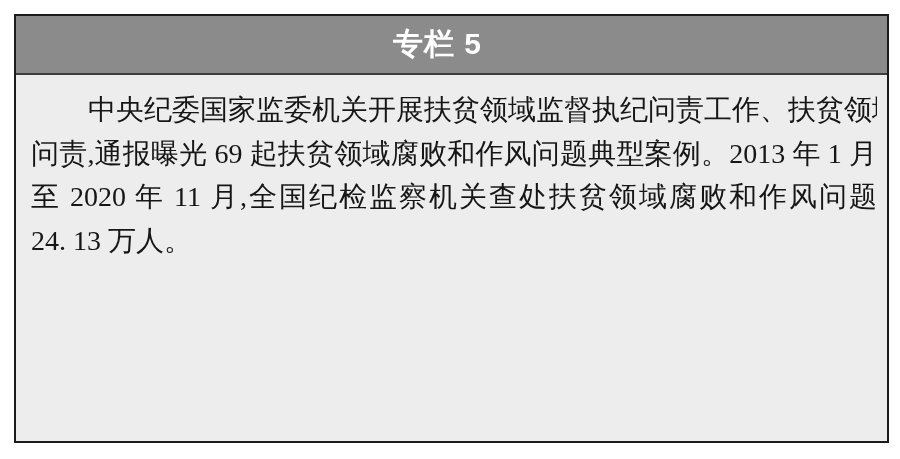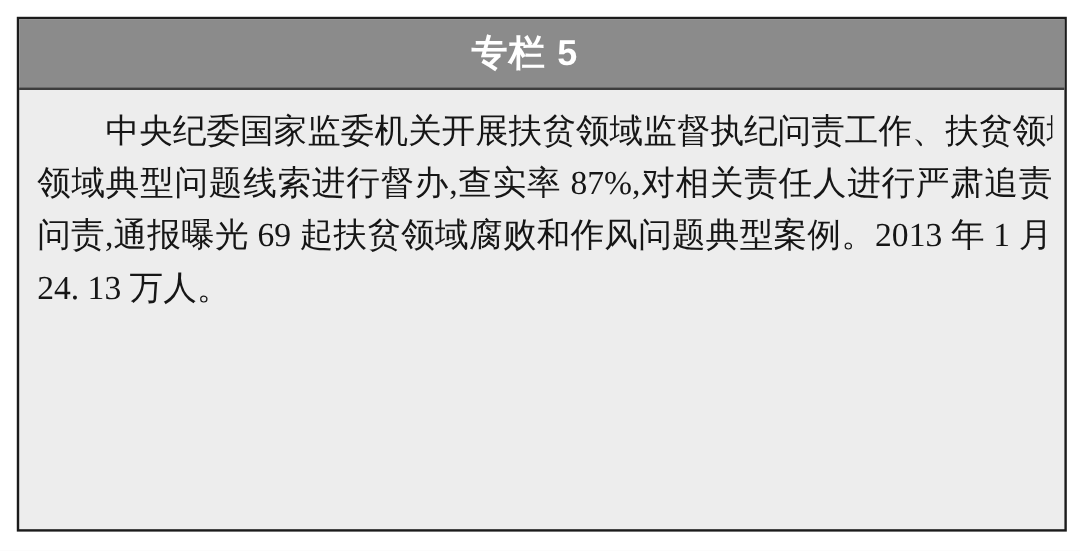--- a/index.html
+++ b/index.html
@@ -63,17 +63,17 @@
 </style>
 </head>
 <body>
 
 <div class="panel">
   <div class="panel-header">
     <span class="header-label">专栏 5</span>
   </div>
   <div class="panel-body">
     <div class="bline first">中央纪委国家监委机关开展扶贫领域监督执纪问责工作、扶贫领域</div>
-    <div class="bline">领域典型问题线索进行督办,查实率 87%,对相关责任人进行严肃追责</div>
     <div class="bline">问责,通报曝光 69 起扶贫领域腐败和作风问题典型案例。2013 年 1 月</div>
+    <div class="bline">至 2020 年 11 月,全国纪检监察机关查处扶贫领域腐败和作风问题</div>
     <div class="bline last">24. 13 万人。</div>
   </div>
 </div>
 
 </body></html>

